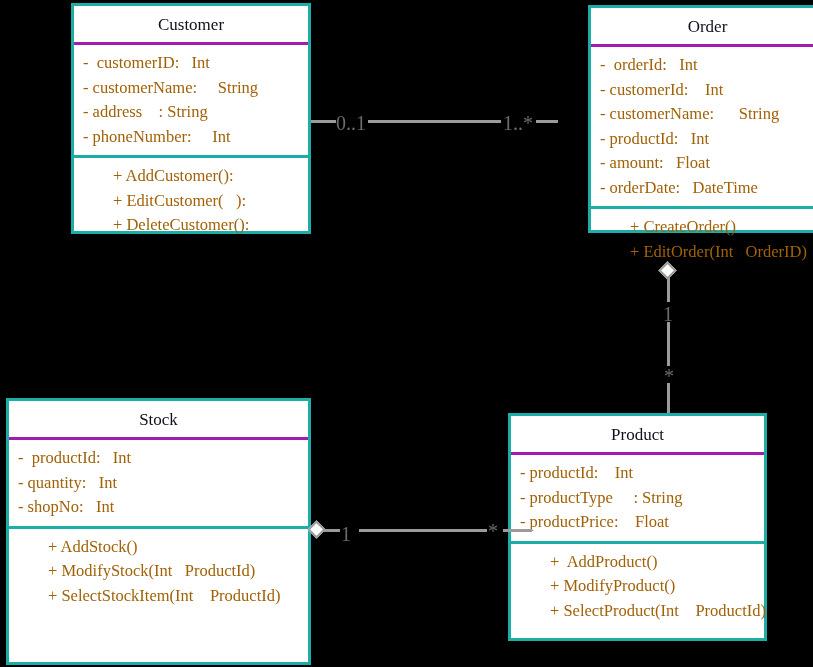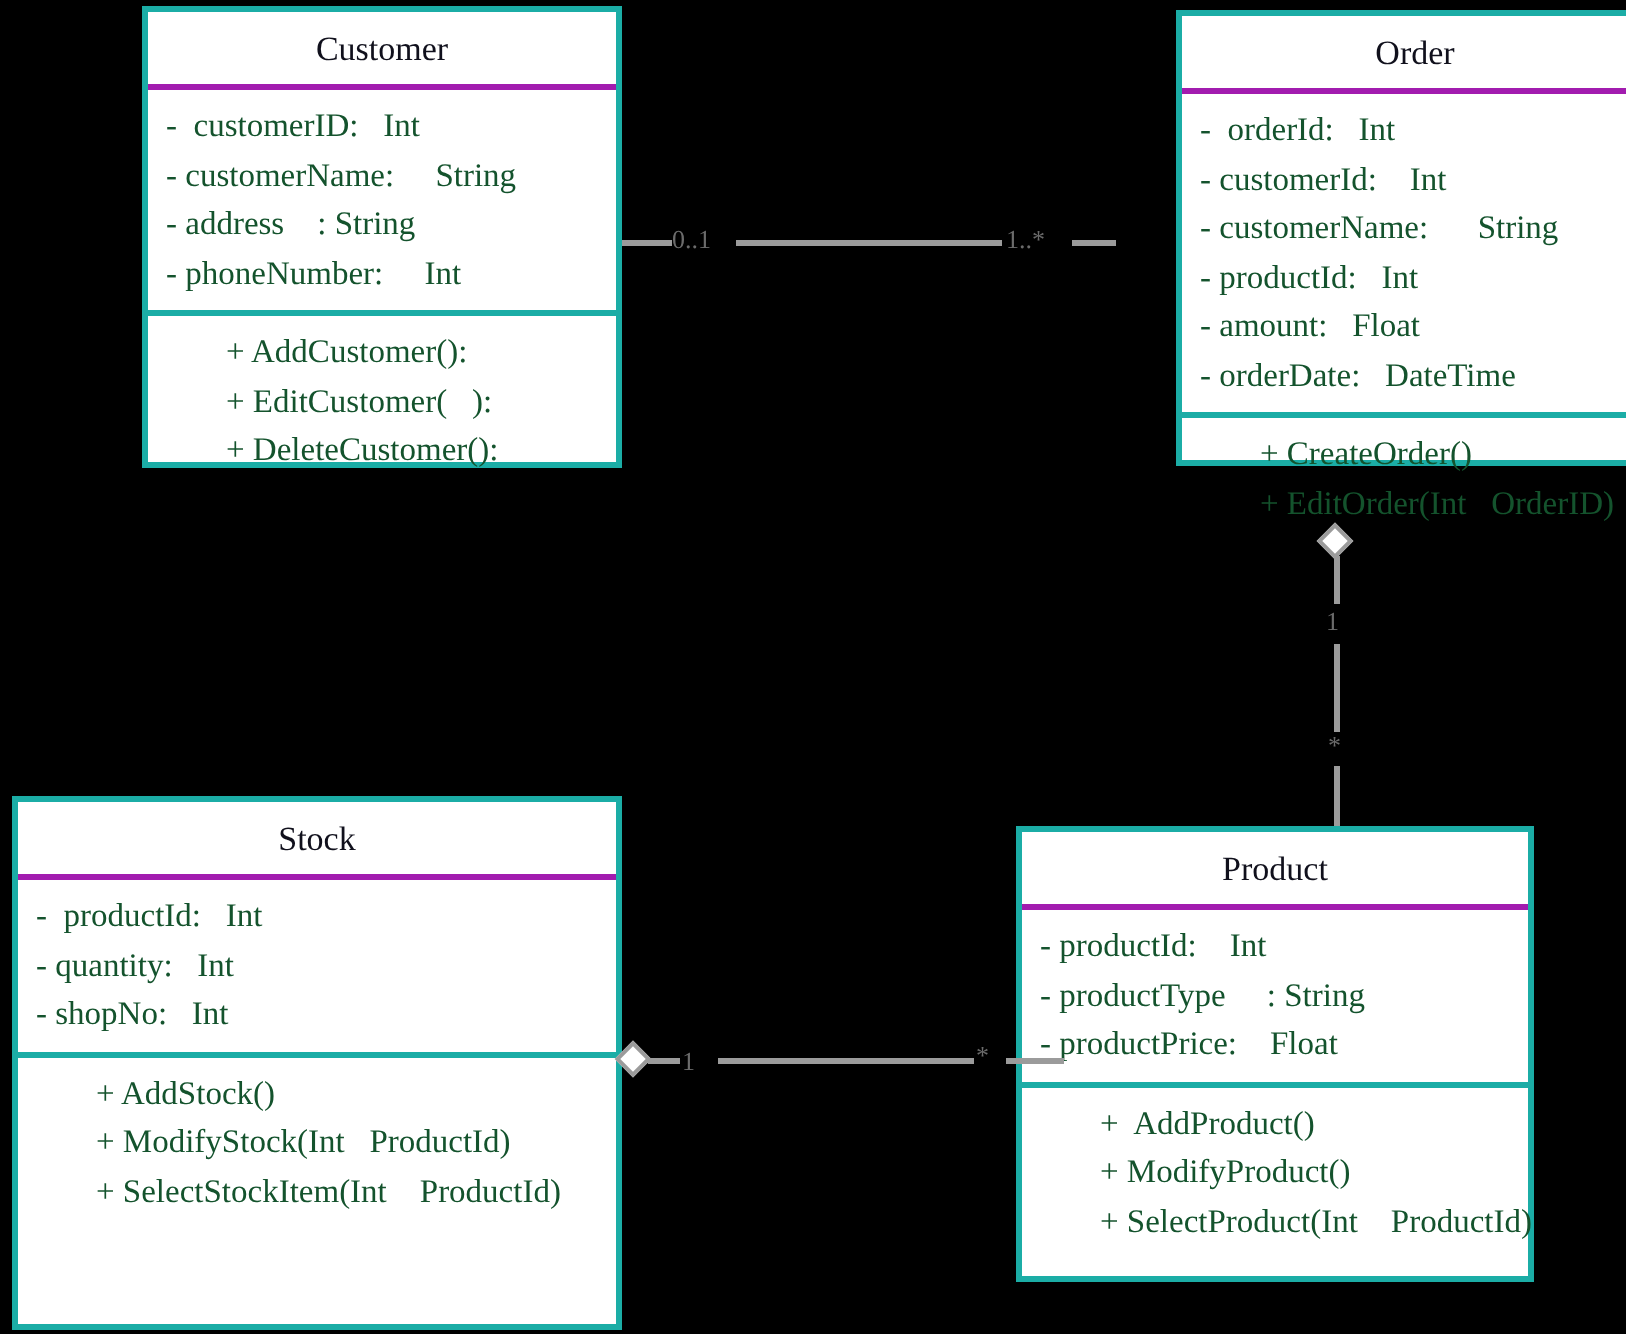--- a/index.html
+++ b/index.html
@@ -37,21 +37,21 @@
     white-space: nowrap;
   }
   .uml-section {
     box-sizing: border-box;
     padding: 6px 0 6px 0;
   }
   .uml-attrs {
     border-bottom: 3px solid #1bada6;
   }
   .uml-row {
-    color: #14532d;
+    color: #a16207;
     font-size: 16.5px;
     line-height: 1.0;
     padding: 4px 6px 4px 9px;
     white-space: pre;
   }
   .uml-ops .uml-row {
     padding-left: 8px;
     margin-left: 31px;
   }
 
@@ -59,21 +59,21 @@
   .edge {
     position: absolute;
     background: #9b9b9b;
   }
   .edge-h { height: 3px; }
   .edge-v { width: 3px; }
 
   .mult {
     position: absolute;
     color: #6b6b6b;
-    font-size: 13px;
+    font-size: 20px;
     line-height: 1;
     white-space: pre;
   }
 
   
   .diamond {
     position: absolute;
     width: 13px;
     height: 13px;
     background: #ffffff;

